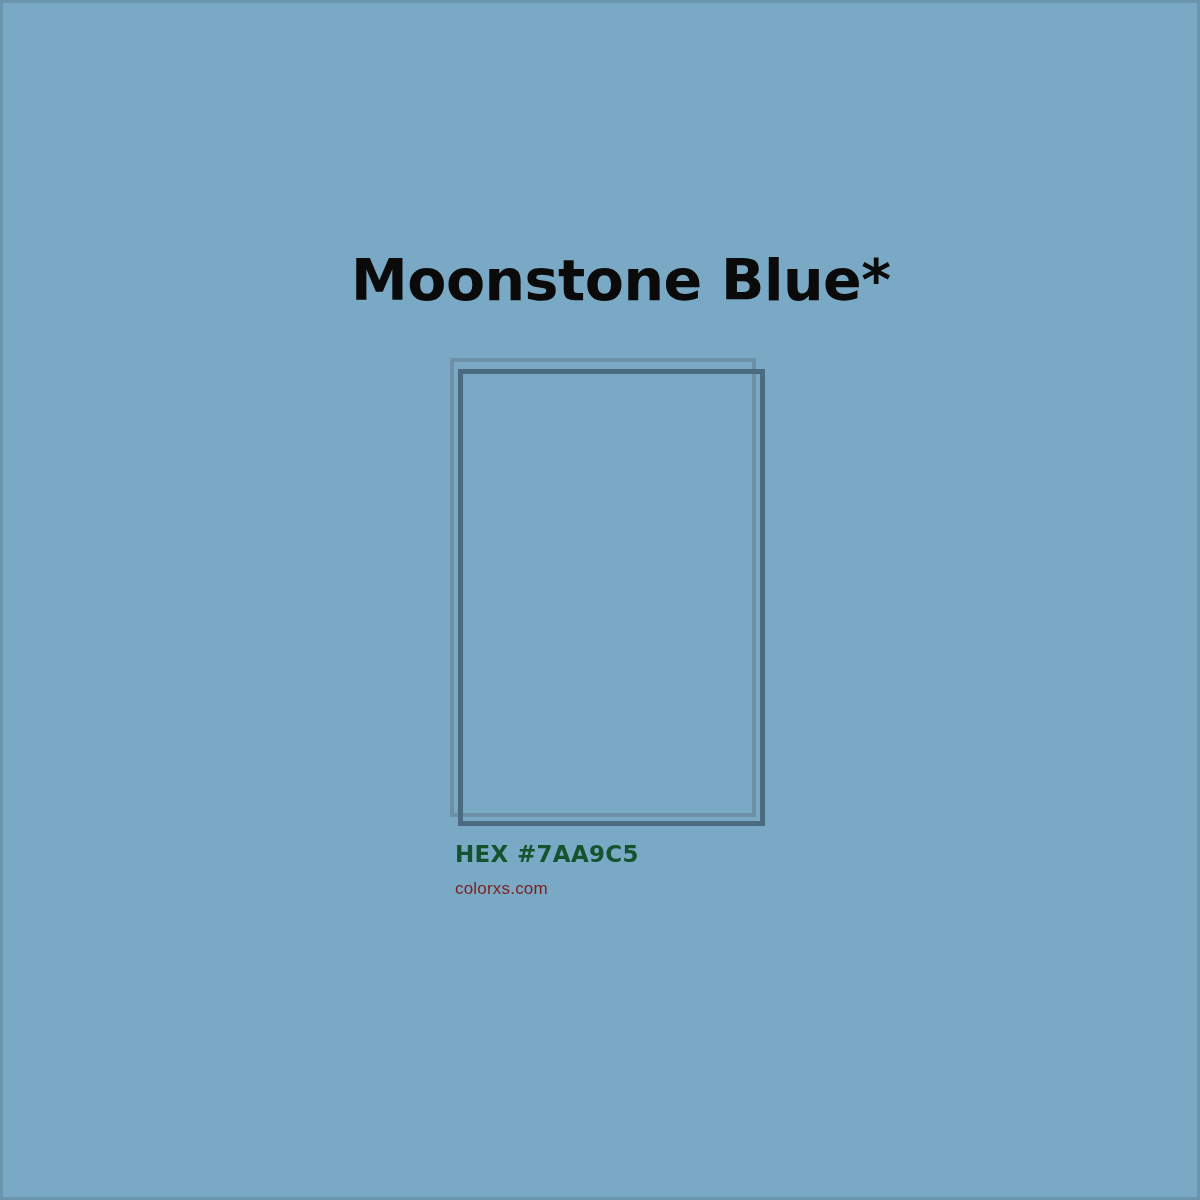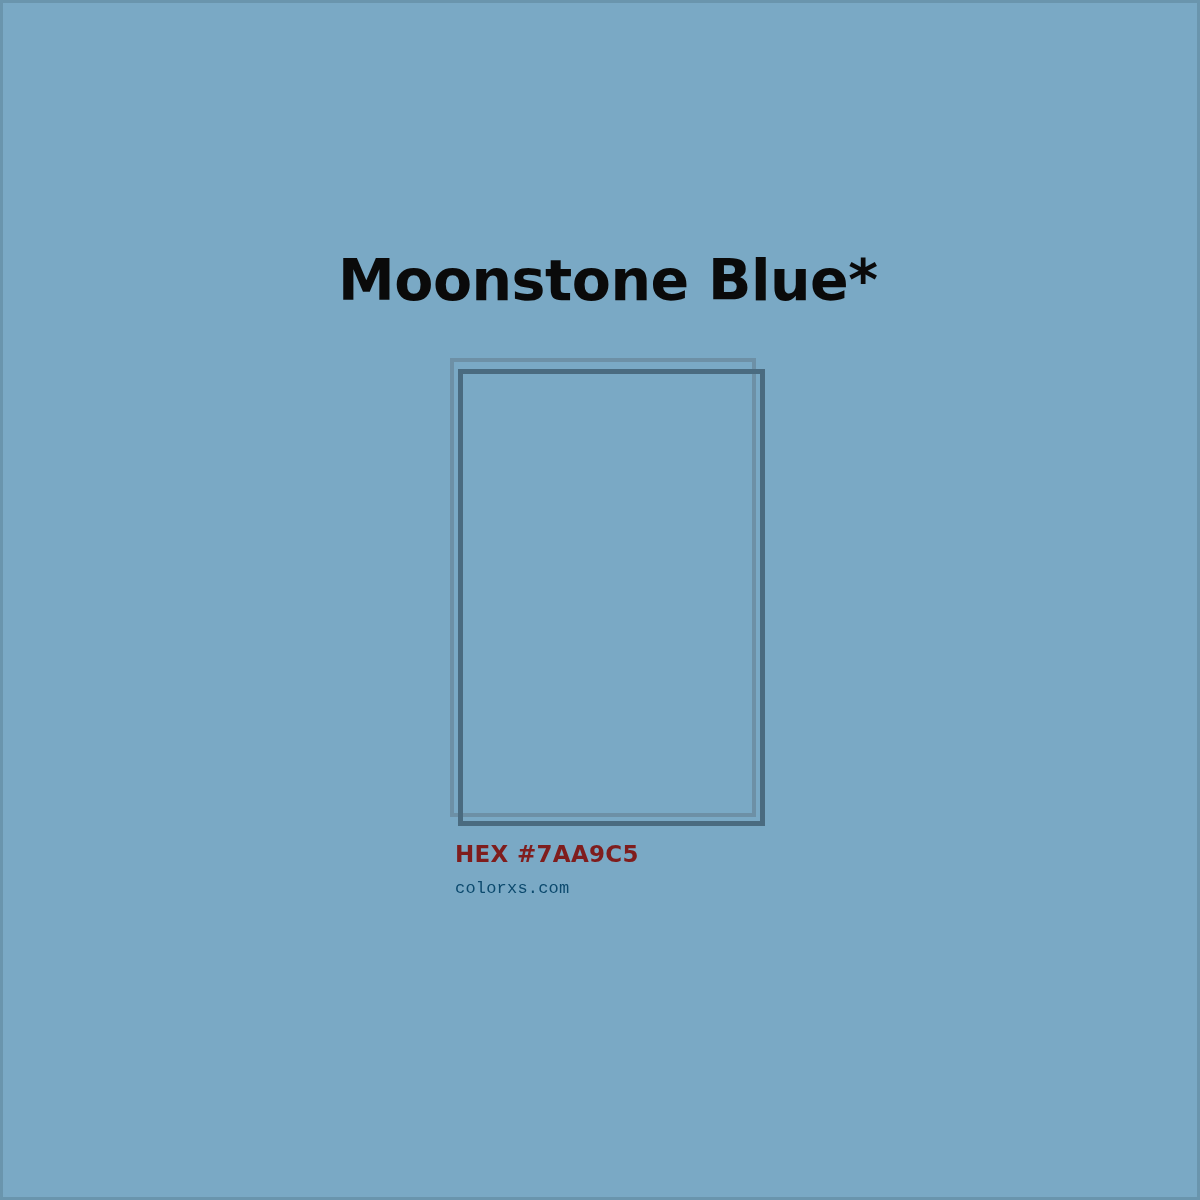--- a/index.html
+++ b/index.html
@@ -20,21 +20,21 @@
     width: 1200px;
     height: 1200px;
     background: #7aa9c5;
     box-sizing: border-box;
     border: 3px solid #6a95ad;
   }
 
   
   .color-title {
     position: absolute;
-    left: 335px;
+    left: 348px;
     top: 246px;
     margin: 0;
     font-size: 57px;
     font-weight: 700;
     letter-spacing: -0.5px;
     color: #0a0a0a;
     white-space: nowrap;
     line-height: 1.1;
     font-family: "DejaVu Sans", "Liberation Sans", sans-serif;
   }
@@ -74,45 +74,45 @@
   
   .info {
     position: absolute;
     left: 452px;
     top: 833px;
     width: 520px;
   }
 
   .info-line {
     margin: 0;
-    color: #7f1d1d;
+    color: #14532d;
     font-size: 23px;
     font-weight: 700;
     line-height: 36px;
     white-space: nowrap;
     font-family: "DejaVu Sans", "Liberation Sans", sans-serif;
   }
 
   .info-hex {
     letter-spacing: 0.3px;
   }
 
   .info-rgb {
     letter-spacing: 0.1px;
   }
 
   .site-credit {
     margin: 6px 0 0 0;
-    color: #0c4a6e;
+    color: #7f1d1d;
     font-size: 17px;
     font-weight: 400;
     letter-spacing: 0.2px;
     line-height: 22px;
     white-space: nowrap;
-    font-family: Liberation Mono, monospace;
+    font-family: Liberation Sans, sans-serif;
   }
 </style>
 </head>
 <body>
 
 <div class="canvas">
 
   <h1 class="color-title">Moonstone Blue*</h1>
 
   <div class="swatch-area">

